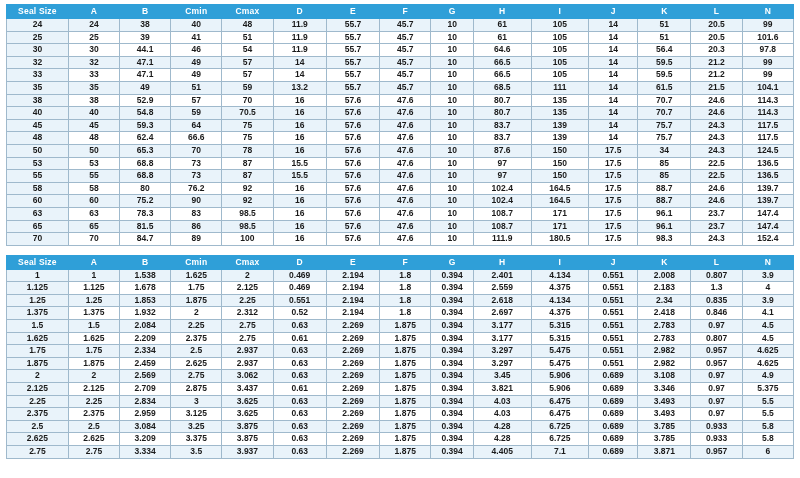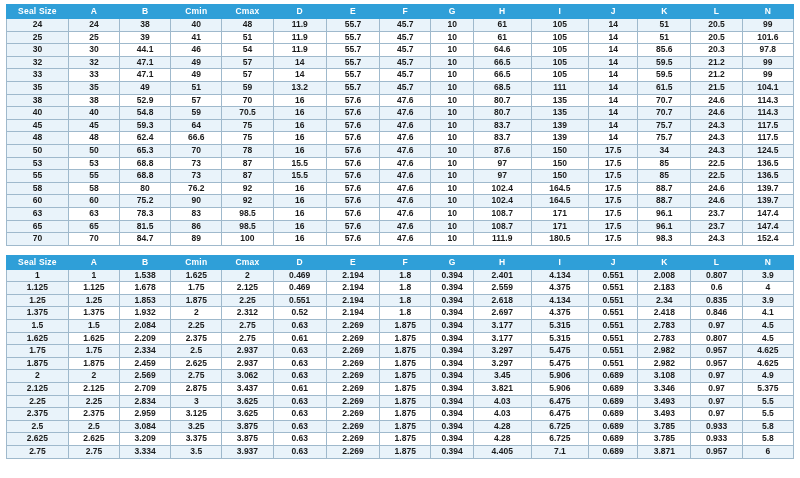--- a/index.html
+++ b/index.html
@@ -154,21 +154,21 @@
           <td>44.1</td>
           <td>46</td>
           <td>54</td>
           <td>11.9</td>
           <td>55.7</td>
           <td>45.7</td>
           <td>10</td>
           <td>64.6</td>
           <td>105</td>
           <td>14</td>
-          <td>85.6</td>
+          <td>56.4</td>
           <td>20.3</td>
           <td>97.8</td>
         </tr>
         <tr class="odd">
           <td class="firstcol">32</td>
           <td>32</td>
           <td>47.1</td>
           <td>49</td>
           <td>57</td>
           <td>14</td>
@@ -487,21 +487,21 @@
           <td>1.75</td>
           <td>2.125</td>
           <td>0.469</td>
           <td>2.194</td>
           <td>1.8</td>
           <td>0.394</td>
           <td>2.559</td>
           <td>4.375</td>
           <td>0.551</td>
           <td>2.183</td>
-          <td>0.6</td>
+          <td>1.3</td>
           <td>4</td>
         </tr>
         <tr class="odd">
           <td class="firstcol">1.25</td>
           <td>1.25</td>
           <td>1.853</td>
           <td>1.875</td>
           <td>2.25</td>
           <td>0.551</td>
           <td>2.194</td>

